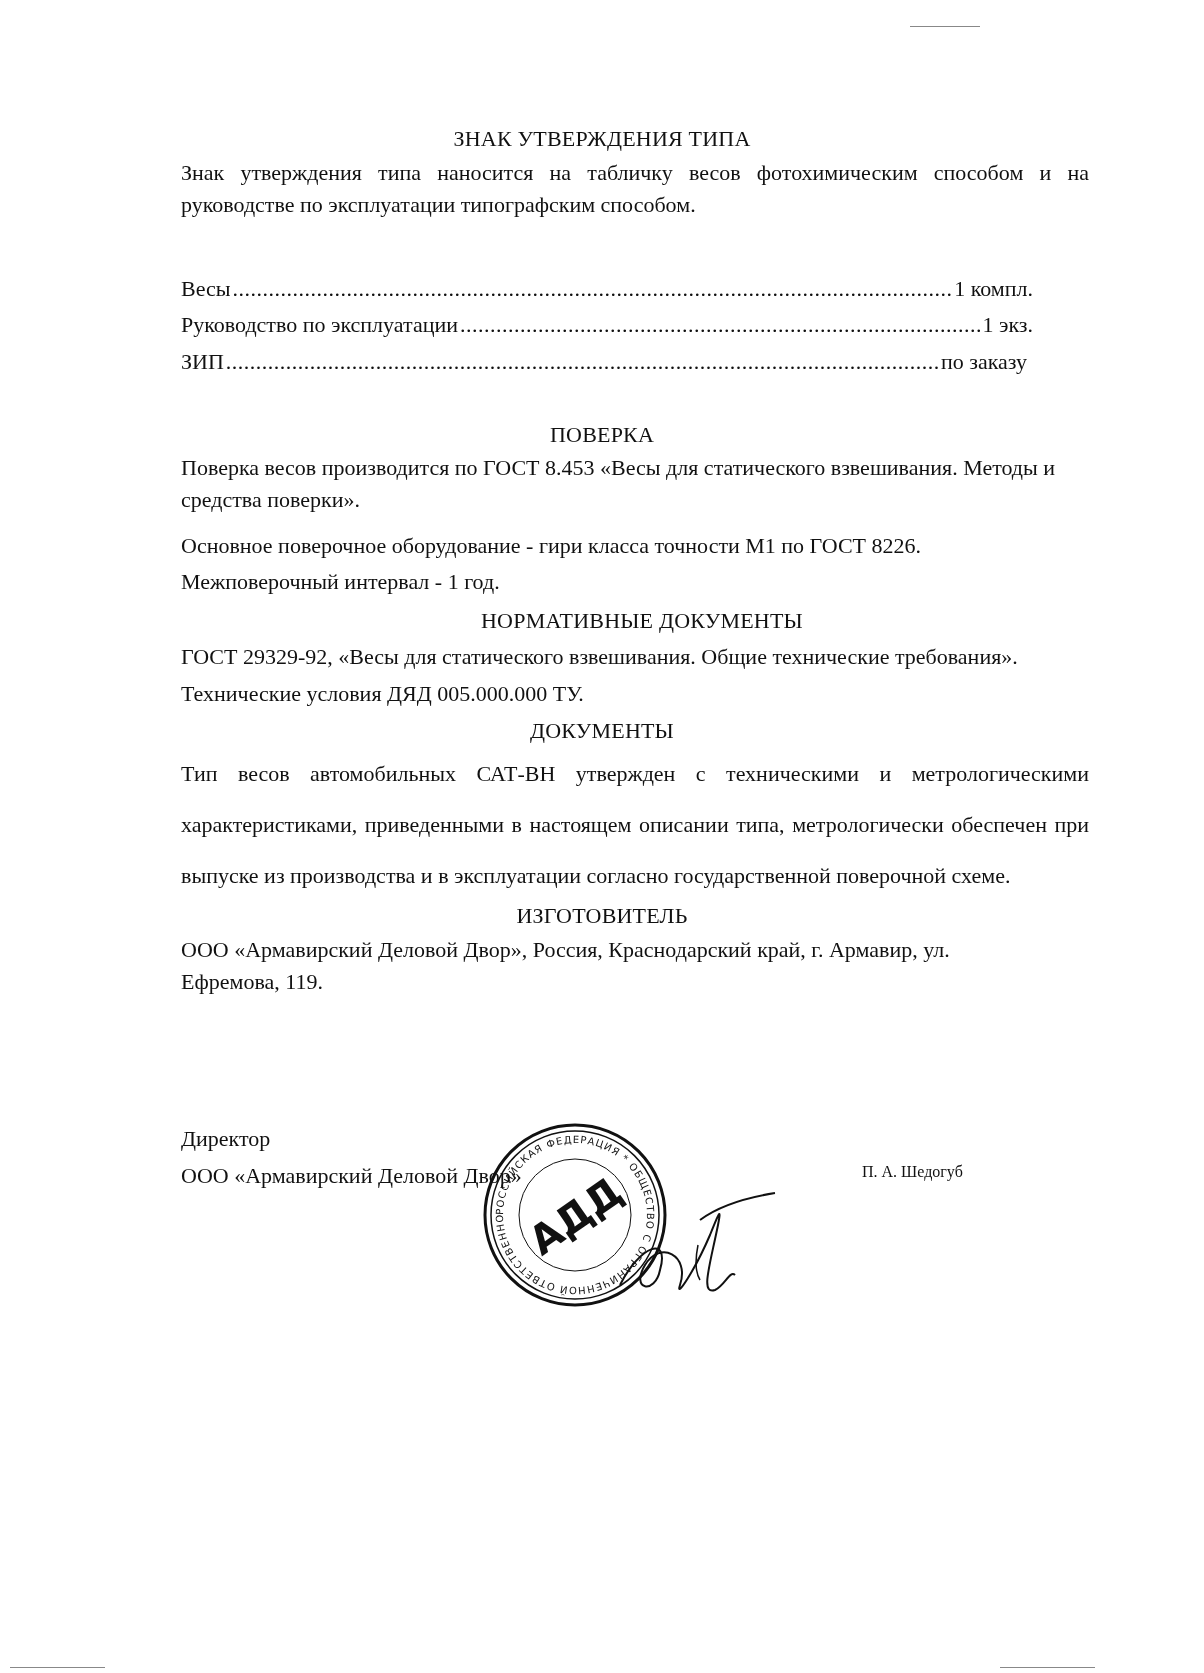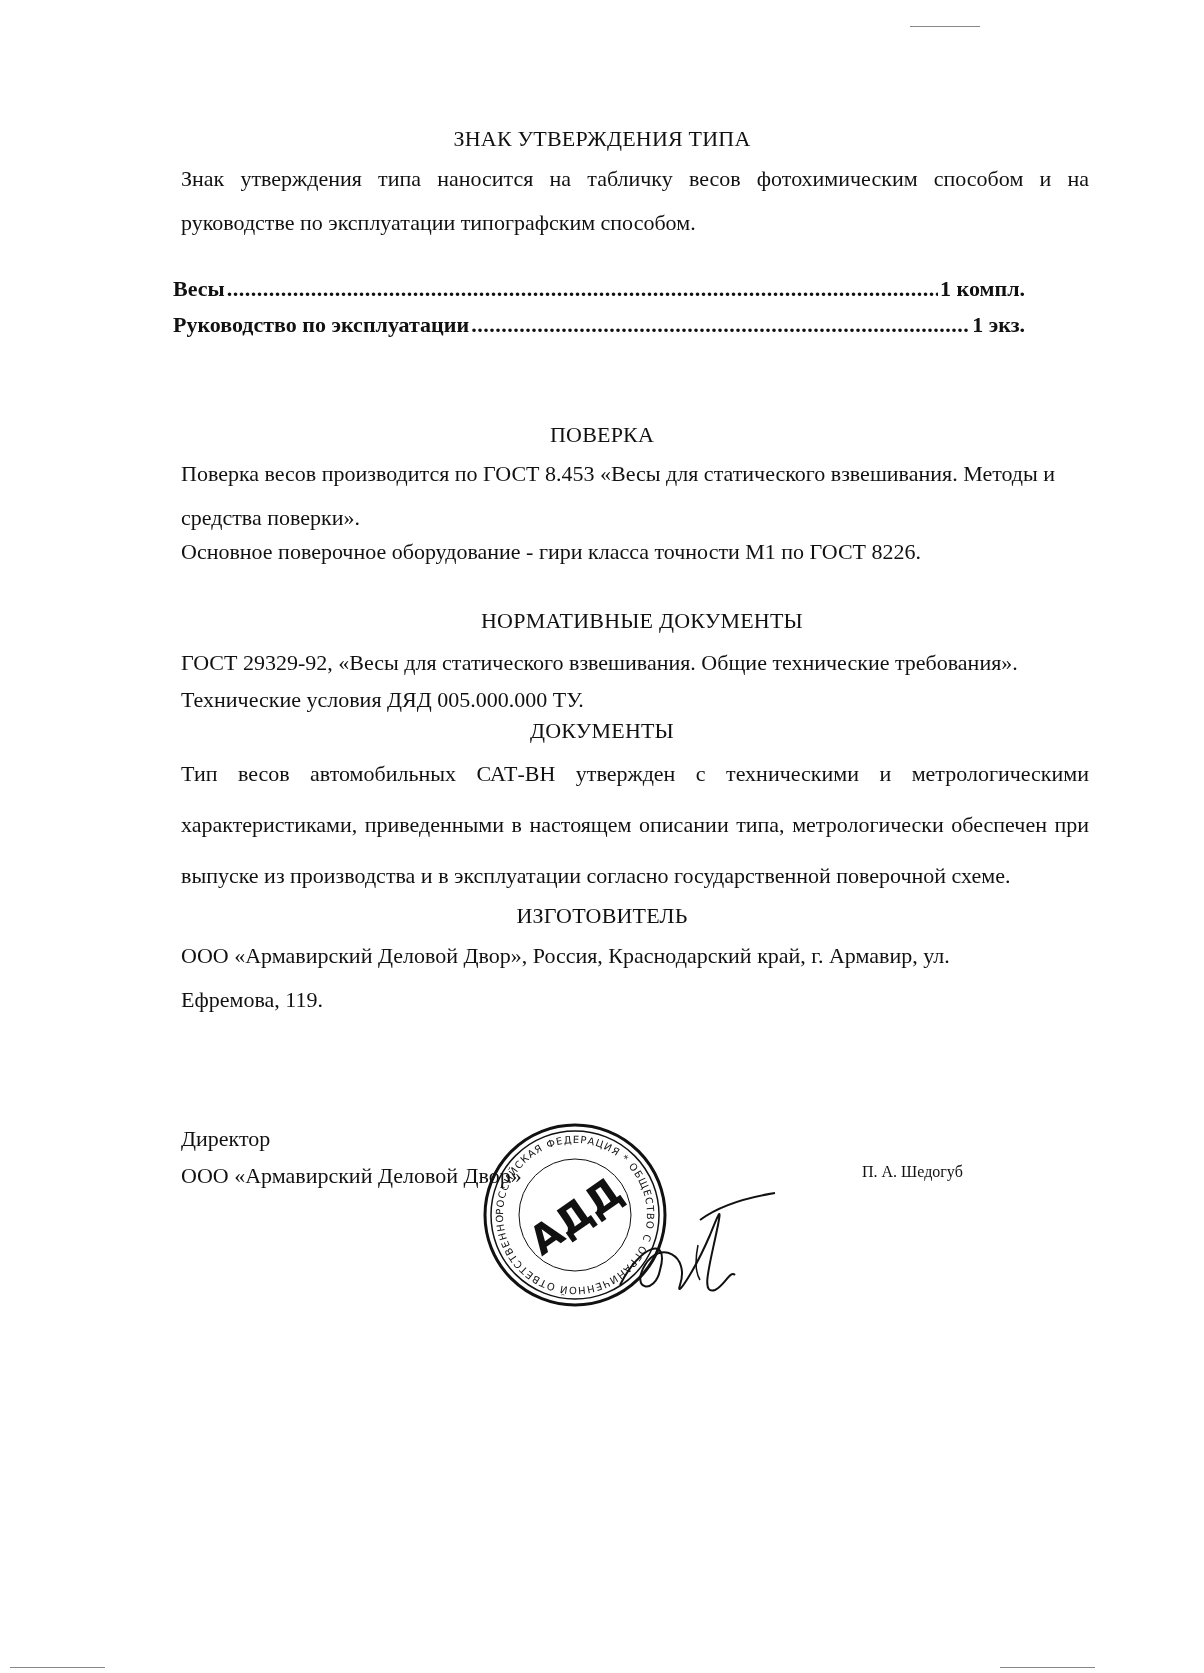--- a/index.html
+++ b/index.html
@@ -1,22 +1,22 @@
 <!DOCTYPE html>
 <html><head>
 <meta charset="utf-8">
 <style>
   html, body { margin:0; padding:0; background:#fff; }
   body { width:1204px; height:1673px; position:relative; overflow:hidden;
          font-family:"Liberation Serif", "DejaVu Serif", serif; color:#111; }
   .page { position:absolute; left:0; top:0; width:1023px; height:1673px;margin-top:20px; }
   .h { position:absolute; left:0; width:1204px; text-align:center; font-size:22px; letter-spacing:0.2px; }
-  .p { position:absolute; left:181px; width:908px; font-size:22px; line-height:44px; }
+  .p { position:absolute; left:181px; width:908px; font-size:22px; line-height:32px; }
   .just { text-align:justify; text-align-last:left; }
-  .line { position:absolute; left:173px; width:852px; font-size:22px; display:flex; align-items:flex-start;font-weight:bold; }
+  .line { position:absolute; left:181px; width:852px; font-size:22px; display:flex; align-items:flex-start; }
   .line .lbl { white-space:nowrap; }
   .line .dots { flex:1; overflow:hidden; white-space:nowrap; margin:0 2px; }
   .line .dots::before { content:"........................................................................................................................................................................................................................................"; letter-spacing:0.5px; }
   .line .val { white-space:nowrap; }
   .sig-left { position:absolute; left:181px; font-size:22px; }
   .sig-right { position:absolute; left:862px; font-size:16px; }
   .stamp { position:absolute; left:480px; top:1100px; width:190px; height:190px; }
   .signature { position:absolute; left:600px; top:1155px; width:180px; height:140px; }
   .scanmark { position:absolute; height:1px; background:#888; }
 </style>
@@ -33,24 +33,30 @@
   <div class="line" style="top:256px;">
     <span class="lbl">Весы</span>
     <span class="dots"></span>
     <span class="val">1 компл.</span>
   </div>
   <div class="line" style="top:292px;">
     <span class="lbl">Руководство по эксплуатации</span>
     <span class="dots"></span>
     <span class="val">1 экз.</span>
   </div>
+  <div class="line" style="top:329px;width:846px;">
+    <span class="lbl">ЗИП</span>
+    <span class="dots"></span>
+    <span class="val">по заказу</span>
+  </div>
 
   <div class="h" style="top:402px;">ПОВЕРКА</div>
   <div class="p" style="top:432px;width:880px;">Поверка весов производится по ГОСТ 8.453 «Весы для статического взвешивания. Методы и средства поверки».</div>
   <div class="p" style="top:510px;">Основное поверочное оборудование - гири класса точности М1 по ГОСТ 8226.</div>
+  <div class="p" style="top:546px;">Межповерочный интервал - 1 год.</div>
 
   <div class="h" style="top:588px;padding-left:40px;">НОРМАТИВНЫЕ ДОКУМЕНТЫ</div>
   <div class="p" style="top:621px;">ГОСТ 29329-92, «Весы для статического взвешивания. Общие технические требования».</div>
   <div class="p" style="top:658px;">Технические условия ДЯД 005.000.000 ТУ.</div>
 
   <div class="h" style="top:698px;">ДОКУМЕНТЫ</div>
   <div class="p just" style="top:728px;line-height:51px;">Тип весов автомобильных САТ-ВН утвержден с техническими и метрологическими характеристиками, приведенными в настоящем описании типа, метрологически обеспечен при выпуске из производства и в эксплуатации согласно государственной поверочной схеме.</div>
 
   <div class="h" style="top:883px;">ИЗГОТОВИТЕЛЬ</div>
   <div class="p" style="top:914px;width:860px;">ООО «Армавирский Деловой Двор», Россия, Краснодарский край, г. Армавир, ул. Ефремова, 119.</div>

